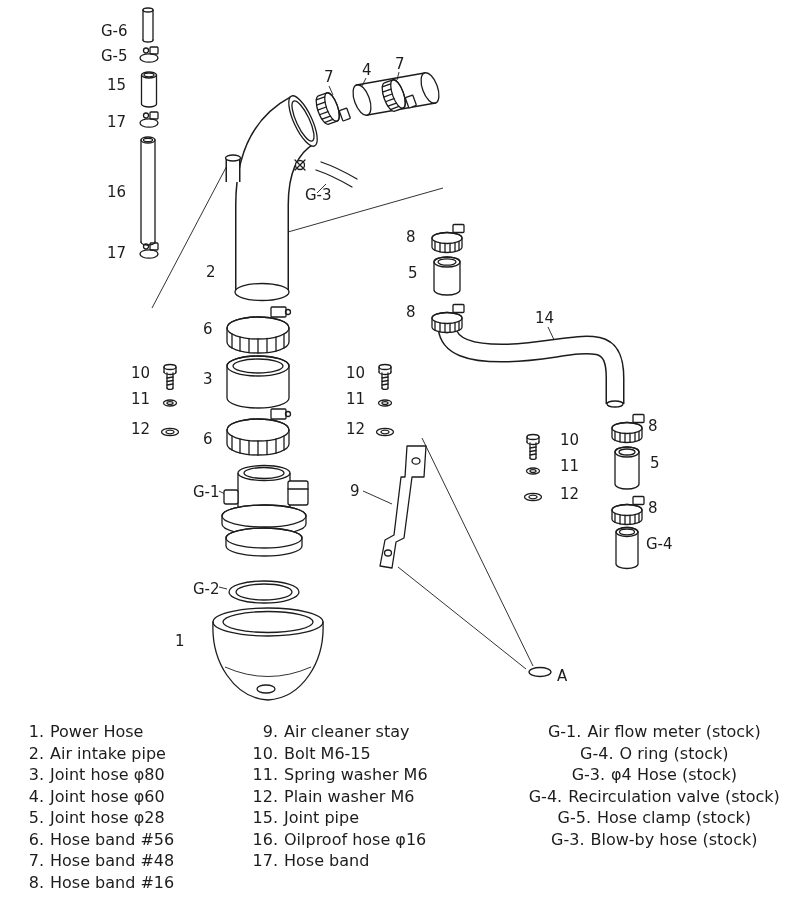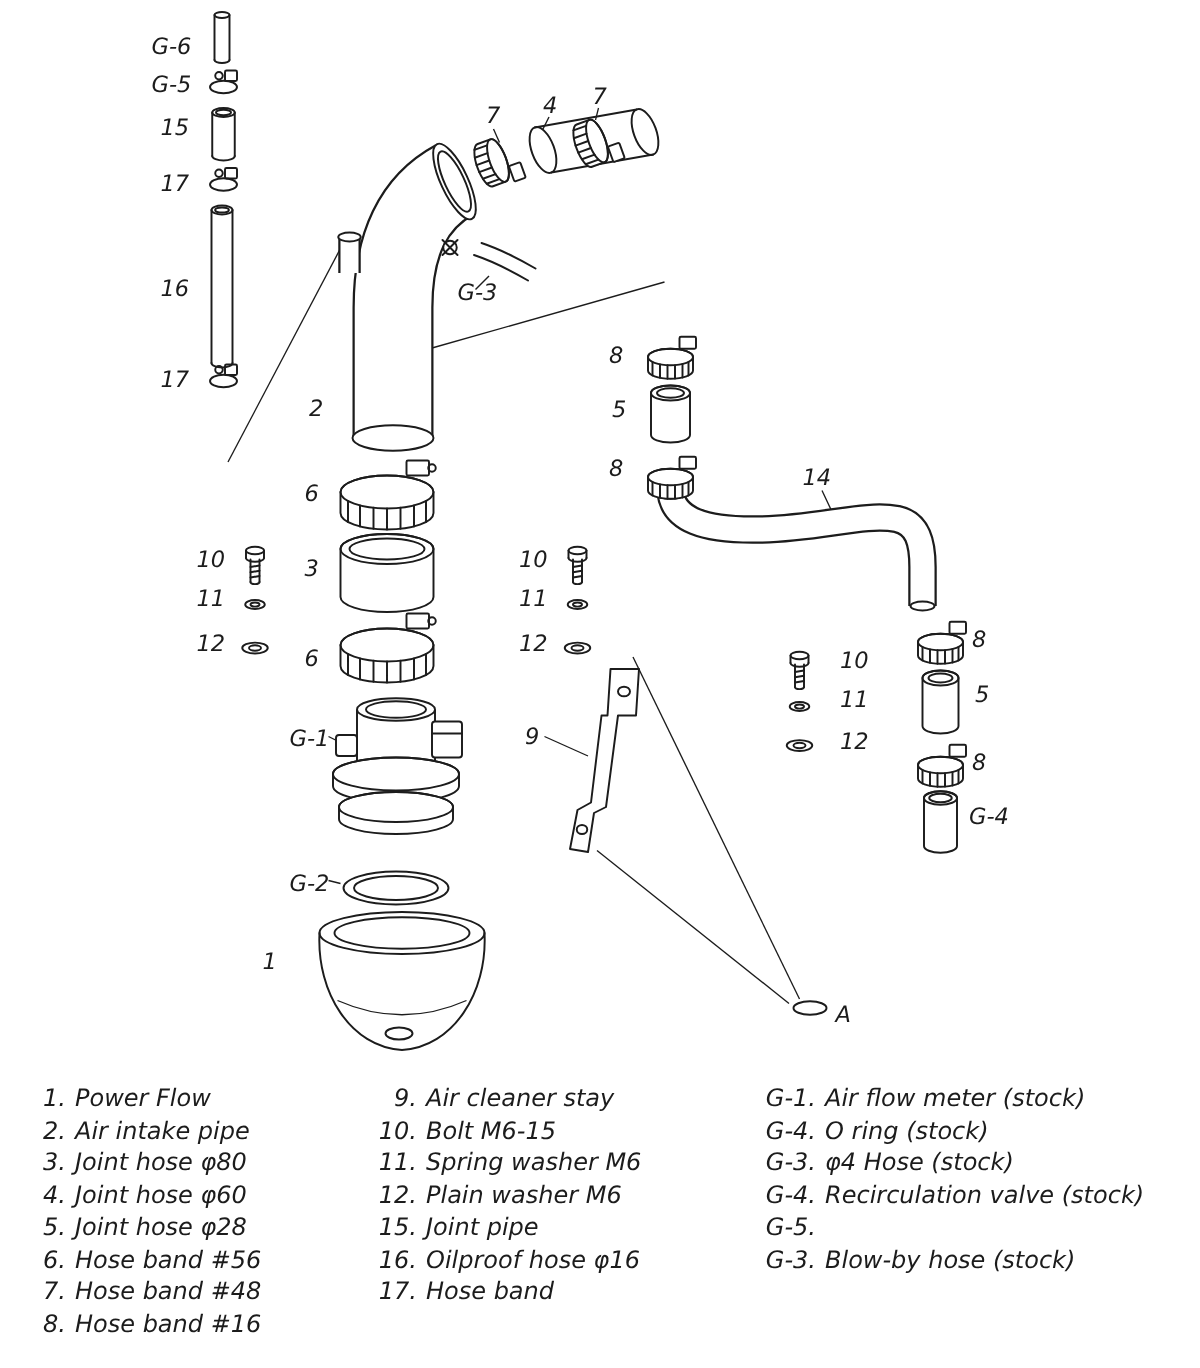--- a/index.html
+++ b/index.html
@@ -1,33 +1,33 @@
 <!DOCTYPE html>
 <html><head>
 <meta charset="utf-8">
 <style>
   * { margin:0; padding:0; box-sizing:border-box; }
   html,body { background:#ffffff; }
   .page {
     position:relative; width:800px; height:912px; background:#ffffff;
-    font-family:"DejaVu Sans", sans-serif; color:#1c1c1c; overflow:hidden;font-style:italic;
+    font-family:"DejaVu Sans", sans-serif; color:#1c1c1c; overflow:hidden;
   }
   .diagram { position:absolute; top:0; left:0; display:block; }
   svg text { font-family:"DejaVu Sans", sans-serif; font-size:15px; fill:#1c1c1c; }
   .ln { stroke:#1c1c1c; stroke-width:1.3; fill:none; stroke-linecap:round; stroke-linejoin:round; }
   .fw { stroke:#1c1c1c; stroke-width:1.3; fill:#ffffff; stroke-linejoin:round; }
   .thin { stroke:#1c1c1c; stroke-width:0.9; fill:none; }
   .legend {
     position:absolute; left:0; top:721px; width:800px;
     display:flex; padding-left:28px; font-size:16px; line-height:21.5px;
   }
   .col { display:flex; flex-direction:column; }
   .col1 { width:224px; }
   .col2 { width:252px; }
-  .col3 { width:294px; }
+  .col3 { width:294px;align-items:center; }
   .row { display:flex; white-space:nowrap; }
   .row .num { text-align:right; margin-right:6px; flex:none; }
   .col1 .num { width:16px; }
   .col2 .num { width:26px; }
   .col3 .num { width:40px; }
 </style>
 </head>
 <body>
 
 <div class="page">
@@ -253,21 +253,21 @@
     <text x="650" y="468">5</text>
     <text x="648" y="513">8</text>
     <text x="646" y="549">G-4</text>
     <text x="557" y="681">A</text>
   </svg>
 
   <div class="legend">
     <div class="col col1">
       <div class="row">
           <span class="num">1.</span>
-          <span class="name">Power Flow</span>
+          <span class="name">Power Hose</span>
         </div>
       <div class="row">
           <span class="num">2.</span>
           <span class="name">Air intake pipe</span>
         </div>
       <div class="row">
           <span class="num">3.</span>
           <span class="name">Joint hose φ80</span>
         </div>
       <div class="row">
@@ -333,20 +333,21 @@
       <div class="row">
           <span class="num">G-3.</span>
           <span class="name">φ4 Hose (stock)</span>
         </div>
       <div class="row">
           <span class="num">G-4.</span>
           <span class="name">Recirculation valve (stock)</span>
         </div>
       <div class="row">
           <span class="num">G-5.</span>
+          <span class="name">Hose clamp (stock)</span>
         </div>
       <div class="row">
           <span class="num">G-3.</span>
           <span class="name">Blow-by hose (stock)</span>
         </div>
     </div>
   </div>
 
 </div>
 

